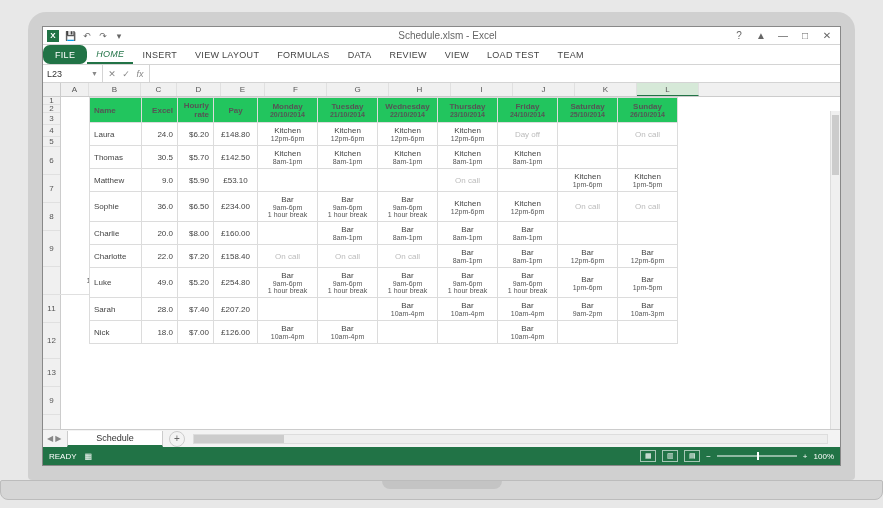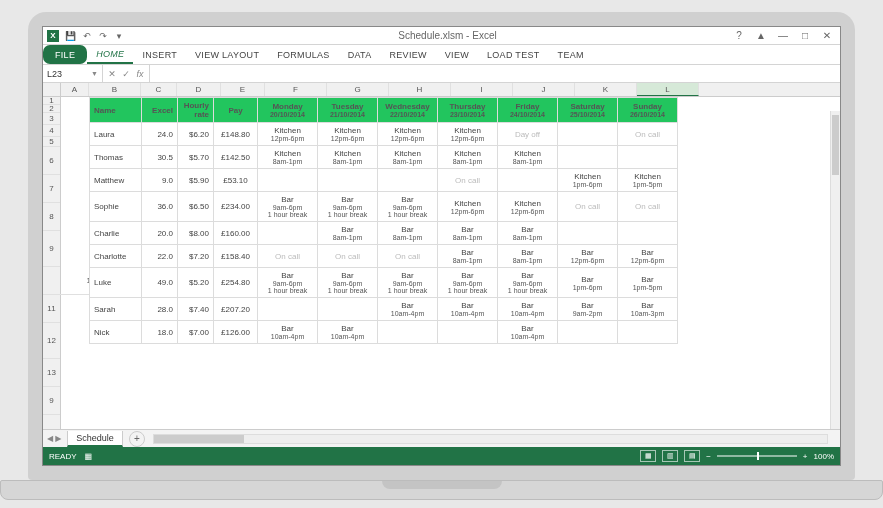--- a/index.html
+++ b/index.html
@@ -43,21 +43,21 @@
   .gtable .name-col { text-align:left; width:52px;}
   .gtable .num { text-align:right; width:36px;}
   .gtable .pay { text-align:center; width:44px;}
   .gtable .day { width:60px;}
   .gtable .sub { display:block; font-size:7px; color:#555;}
   .gtable .mute { color:#bbb;}
   
   .sheettabs { height:18px; border-top:1px solid #ccc; display:flex; align-items:center; background:#f3f3f3; padding:0 4px; font-size:9px;}
   .navarr { display:flex; gap:2px; margin-right:6px;}
   .navarr span{color:#888;cursor:pointer;font-size:8px;}
-  .stab { padding:2px 8px; background:#fff; border:1px solid #ccc; border-bottom:2px solid #217346; border-top:none; font-size:9px; color:#333; cursor:pointer;}
+  .stab { padding:2px 28px; background:#fff; border:1px solid #ccc; border-bottom:2px solid #217346; border-top:none; font-size:9px; color:#333; cursor:pointer;}
   .addsheet { width:16px;height:16px;border:1px solid #ccc;border-radius:50%;display:flex;align-items:center;justify-content:center;margin-left:6px;color:#666;font-size:10px;cursor:pointer;}
   .hscroll { flex:1; margin:0 8px; height:10px; background:#eee; border:1px solid #ddd; position:relative;}
   .hscroll .thumb{position:absolute;left:0;top:0;bottom:0;width:90px;background:#ccc;}
   
   .status { height:18px; background:#217346; color:#fff; display:flex; align-items:center; padding:0 6px; font-size:8px;}
   .status .sp { margin-left:auto; display:flex; align-items:center; gap:6px;}
   .viewbtn { width:16px;height:12px;border:1px solid rgba(255,255,255,0.6);display:flex;align-items:center;justify-content:center;font-size:7px;}
   .zoomsl { width:80px; height:2px; background:rgba(255,255,255,0.5); position:relative;}
   .zoomsl::before{content:"";position:absolute;left:50%;top:-3px;width:2px;height:8px;background:#fff;}
   .vscroll { position:absolute; right:0; top:14px; bottom:0; width:10px; background:#f0f0f0; border-left:1px solid #ddd;}

